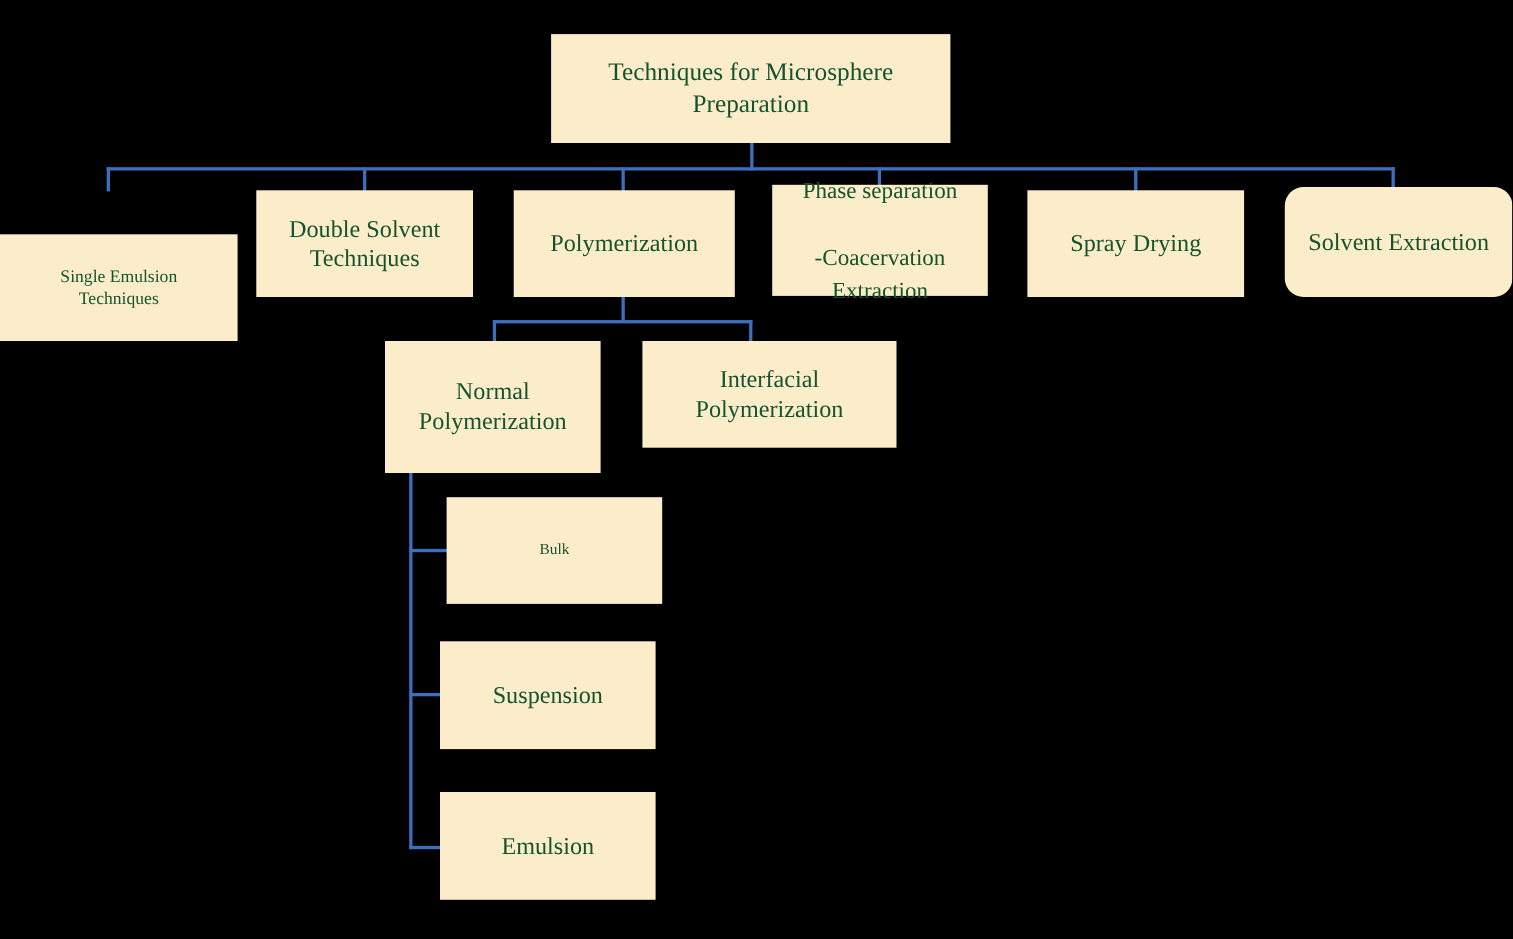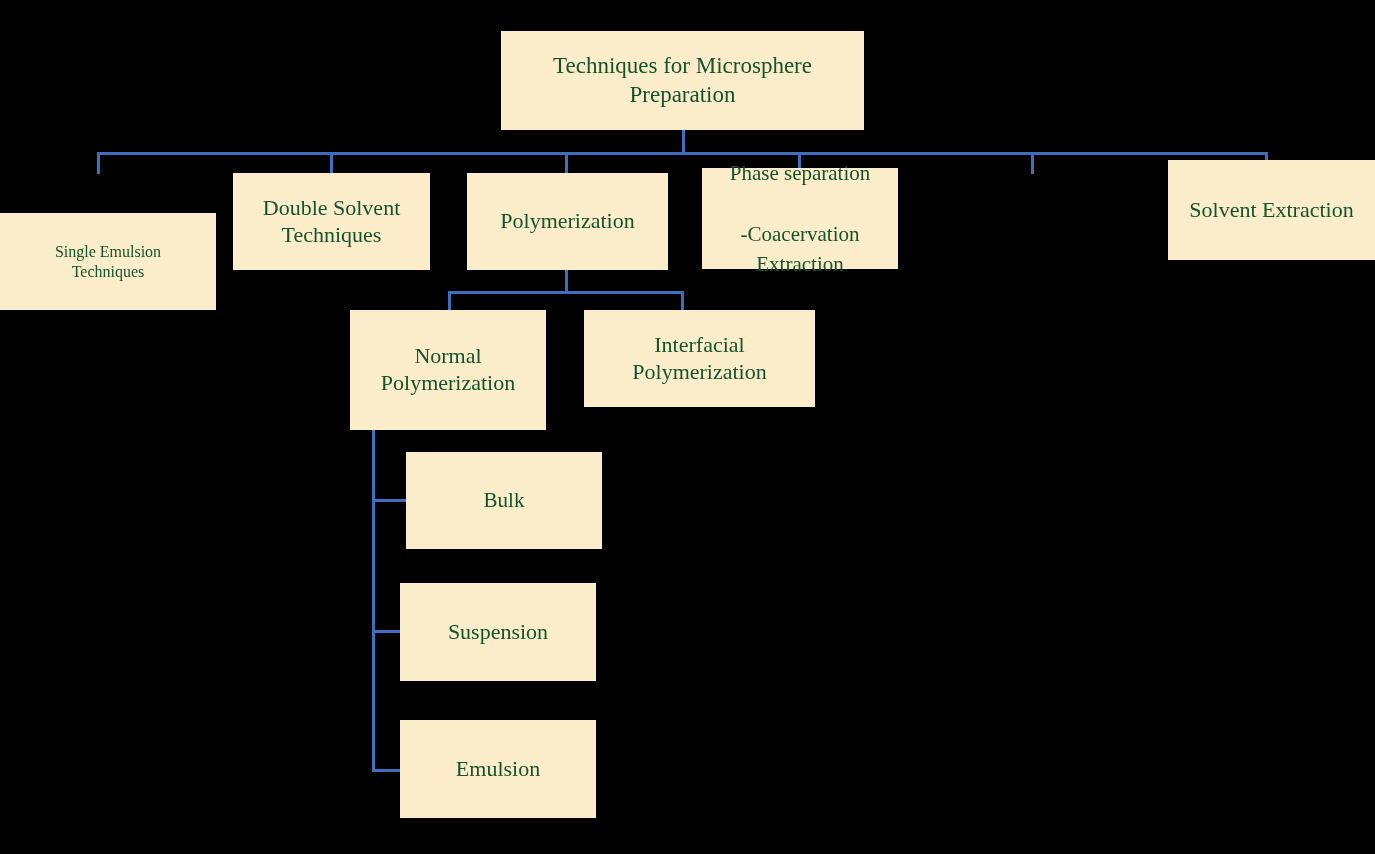--- a/index.html
+++ b/index.html
@@ -44,28 +44,28 @@
     left: 501px; top: 31px; width: 363px; height: 99px;
     font-size: 23px;
   }
 
   
   #node-single   { left: 0px;    top: 173px; width: 216px; height: 97px; font-size: 16px; margin-top: 40px; }
   #node-double   { left: 233px;  top: 173px; width: 197px; height: 97px; font-size: 22px; }
   #node-polym    { left: 467px;  top: 173px; width: 201px; height: 97px; font-size: 22px; }
   #node-phase    { left: 702px;  top: 168px; width: 196px; height: 101px; font-size: 21px; line-height: 1.45; }
   #node-spray    { left: 934px;  top: 173px; width: 197px; height: 97px; font-size: 22px; }
-  #node-solvent  { left: 1168px; top: 160px; width: 207px; height: 100px; font-size: 22px; }
+  #node-solvent  { left: 1168px; top: 170px; width: 207px; height: 100px; font-size: 22px; border-radius: 17px; }
 
   
   #node-normal     { left: 350px; top: 310px; width: 196px; height: 120px; font-size: 22px; }
   #node-interfacial{ left: 584px; top: 310px; width: 231px; height: 97px; font-size: 22px; }
 
   
-  #node-bulk       { left: 406px; top: 452px; width: 196px; height: 97px; font-size: 21px; }
+  #node-bulk       { left: 406px; top: 452px; width: 196px; height: 97px; font-size: 14px; }
   #node-suspension { left: 400px; top: 583px; width: 196px; height: 98px; font-size: 22px; }
   #node-emulsion   { left: 400px; top: 720px; width: 196px; height: 98px; font-size: 22px; }
 
   
   #c-root-stem   { left: 682px; top: 130px;  width: 3px;  height: 25px; }
   #c-trunk2      { left: 97px;  top: 152px;  width: 1171px; height: 3px; }
   #c-d-single    { left: 97px;  top: 152px;  width: 3px;  height: 22px; }
   #c-d-double    { left: 330px; top: 152px;  width: 3px;  height: 22px; }
   #c-d-polym     { left: 565px; top: 152px;  width: 3px;  height: 22px; }
   #c-d-phase     { left: 798px; top: 152px;  width: 3px;  height: 17px; }
@@ -113,20 +113,21 @@
 
   <div class="node" id="node-single">Single Emulsion
 Techniques</div>
   <div class="node" id="node-double">Double Solvent
 Techniques</div>
   <div class="node" id="node-polym">Polymerization</div>
   <div class="node" id="node-phase">Phase separation
 
 -Coacervation
 Extraction</div>
+  <div class="node" id="node-spray">Spray Drying</div>
   <div class="node" id="node-solvent">Solvent Extraction</div>
 
   <div class="node" id="node-normal">Normal
 Polymerization</div>
   <div class="node" id="node-interfacial">Interfacial
 Polymerization</div>
 
   <div class="node" id="node-bulk">Bulk</div>
   <div class="node" id="node-emulsion">Emulsion</div>
   <div class="node" id="node-suspension">Suspension</div>

